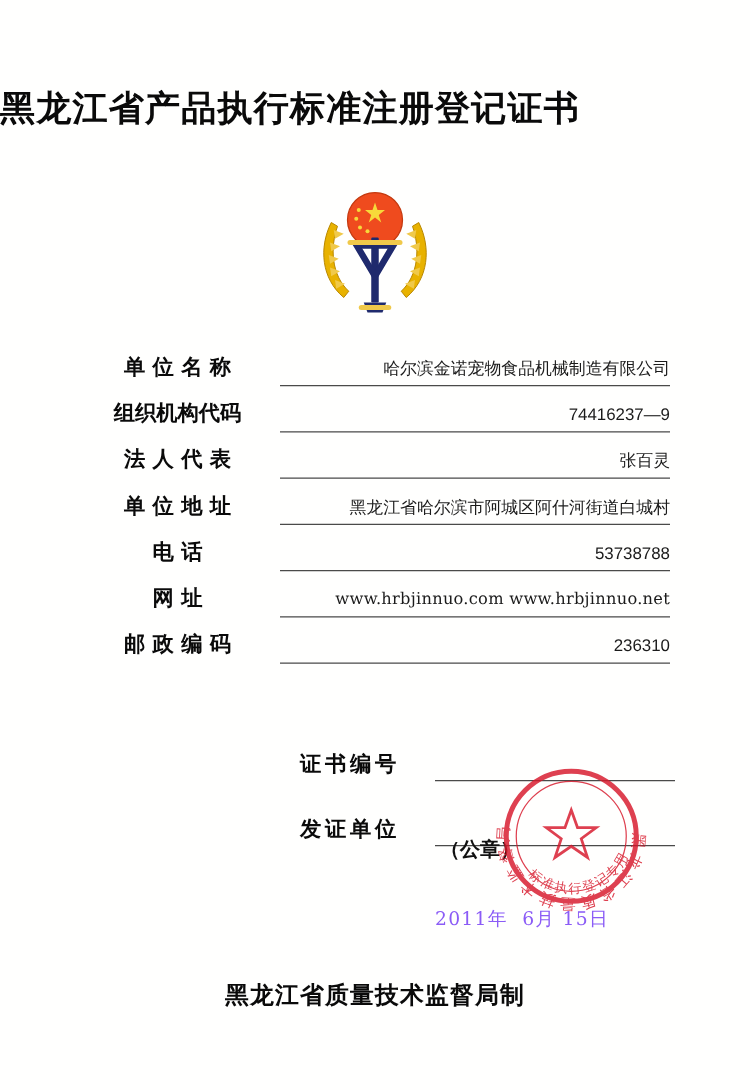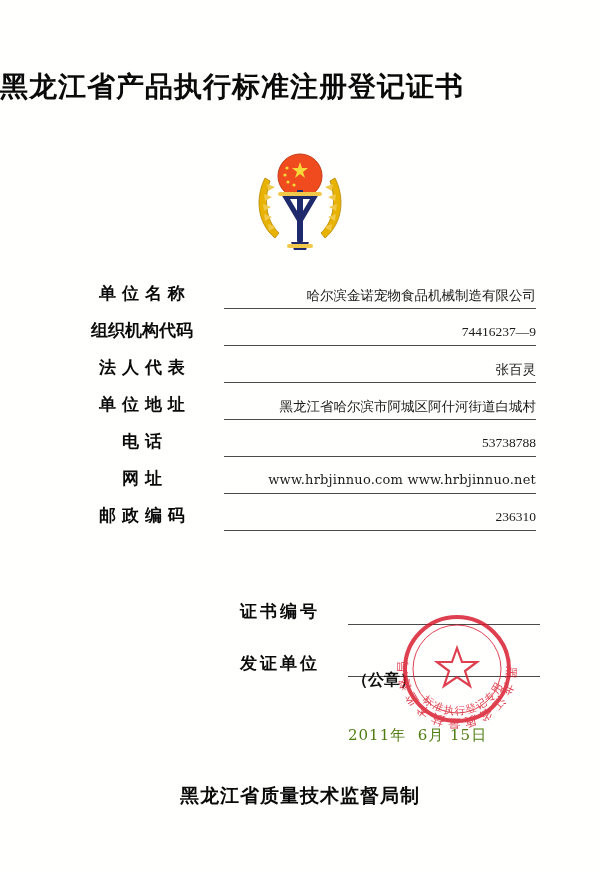--- a/index.html
+++ b/index.html
@@ -85,21 +85,21 @@
     white-space: nowrap;
     overflow: hidden;
     text-align: right;
   }
   .field-value.latin {
     font-family: "DejaVu Serif", "Liberation Serif", serif;
     font-size: 13px;
     letter-spacing: 0.2px;
   }
   .field-value.mono {
-    font-family: Liberation Serif, serif;
+    font-family: Liberation Sans, sans-serif;
     font-size: 13.5px;
   }
 
   
   .lower {
     position: absolute;
     top: 598px;
     left: 240px;
     width: 300px;
   }
@@ -136,21 +136,21 @@
     white-space: nowrap;
   }
 
   
   .date-row {
     position: absolute;
     top: 726px;
     left: 348px;
     font-family: "DejaVu Serif", "Liberation Serif", serif;
     font-size: 15px;
-    color: #4d7c0f;
+    color: #8b5cf6;
     white-space: nowrap;
     letter-spacing: 1px;
   }
   .date-row .num {
     font-family: "DejaVu Serif", "Liberation Serif", serif;
   }
 
   
   .seal {
     position: absolute;

